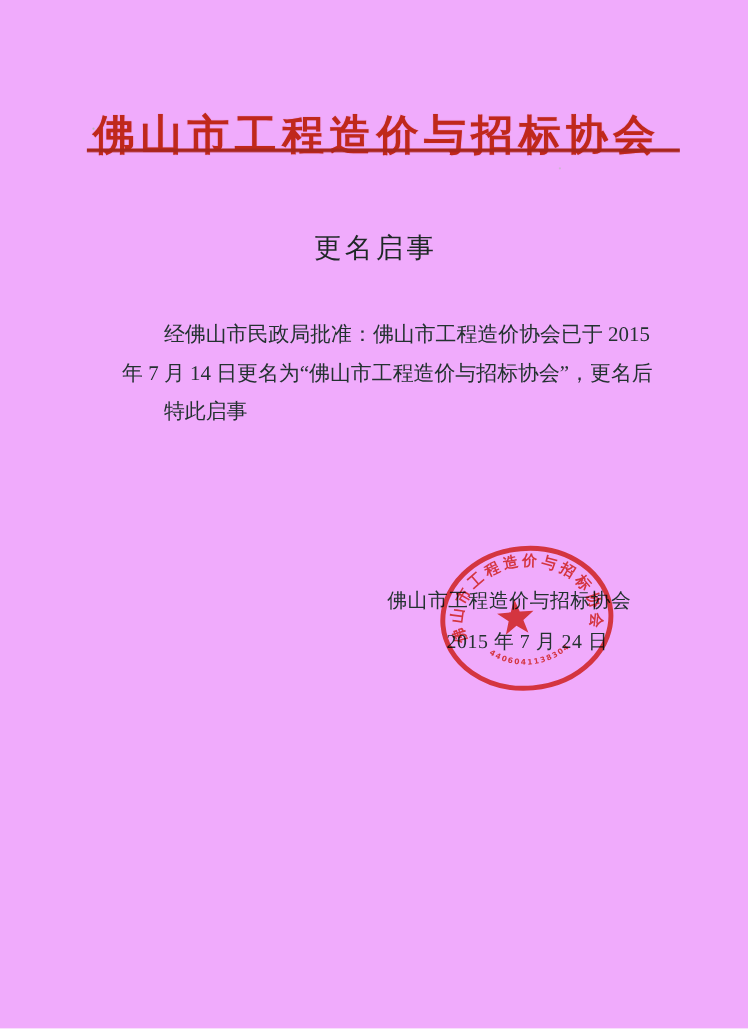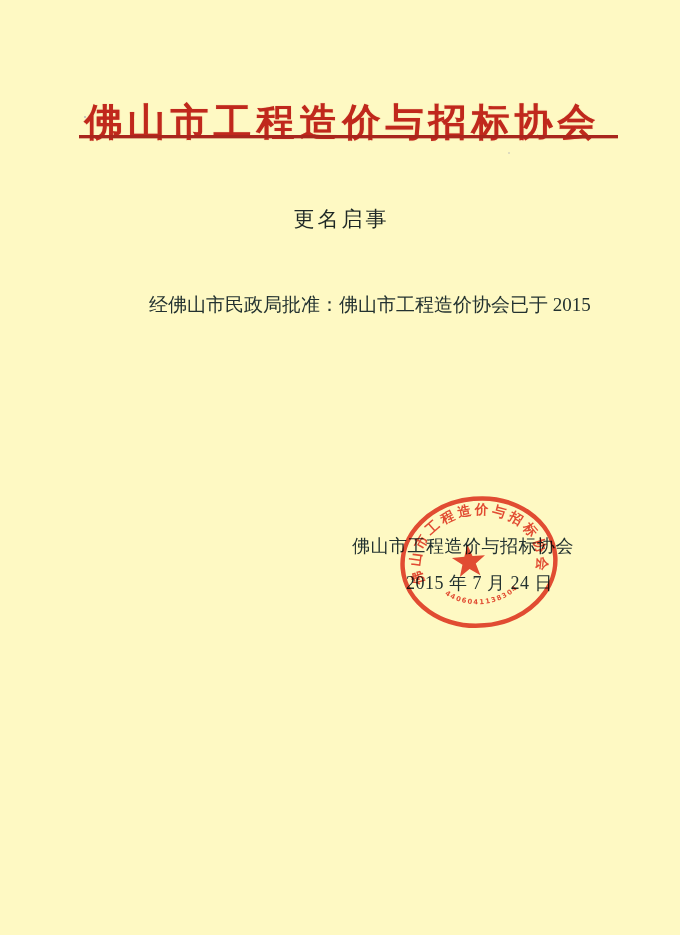--- a/index.html
+++ b/index.html
@@ -1,19 +1,19 @@
 <!DOCTYPE html>
 <html><head>
 <meta charset="utf-8">
 <style>
   html,body{margin:0;padding:0;background:#fdfdfd;}
   .page{
     position:relative;
     width:680px;height:935px;
-    background:#fef9c3;
+    background:#f0abfc;
     overflow:hidden;
     font-family:"Liberation Serif", serif;
     text-decoration:underline;
   }
   .org-title{
     position:absolute;top:72px;left:0;right:0;
     text-align:center;
     font-size:38px;font-weight:700;
     letter-spacing:5px;text-indent:5px;
     color:#c0281c;
@@ -21,21 +21,21 @@
     white-space:nowrap;
   }
   .header-rule{
     position:absolute;top:135px;left:79px;width:539px;height:3px;
     background:#a8261d;
     box-shadow:0 1px 0 rgba(168,38,29,.35);
   }
   .notice-title{
     position:absolute;top:188px;left:0;right:0;
     text-align:center;
-    font-size:21px;font-weight:400;
+    font-size:25px;font-weight:400;
     letter-spacing:3px;text-indent:3px;
     color:#1e2826;
   }
   .notice-body{
     position:absolute;top:287px;left:111px;width:474px;
     font-size:19px;line-height:35px;
     color:#233230;
   }
   .notice-body .line{white-space:nowrap;}
   .notice-body .indent{text-indent:2em;}
@@ -81,20 +81,22 @@
 
   <div class="header-rule"></div>
 
   <div class="speck s1"></div>
   <div class="speck s2"></div>
 
   <h2 class="notice-title">更名启事</h2>
 
   <div class="notice-body">
     <div class="line indent">经佛山市民政局批准：佛山市工程造价协会已于 2015</div>
+    <div class="line">年 7 月 14 日更名为“佛山市工程造价与招标协会”，更名后</div>
+    <div class="line indent">特此启事</div>
   </div>
 
   <div class="signature-line">佛山市工程造价与招标协会</div>
 
   <div class="date-line">2015 年 7 月 24 日</div>
 
   <svg class="official-seal" viewBox="0 0 164 137" xmlns="http://www.w3.org/2000/svg">
     <defs>
       <path id="ringPath" d="M 26.3,86 A 59,48 0 1 1 135.7,86" fill="none"></path>
       <path id="serialPath" d="M 39.2,92.1 A 51,42 0 0 0 122.8,92.1" fill="none"></path>

